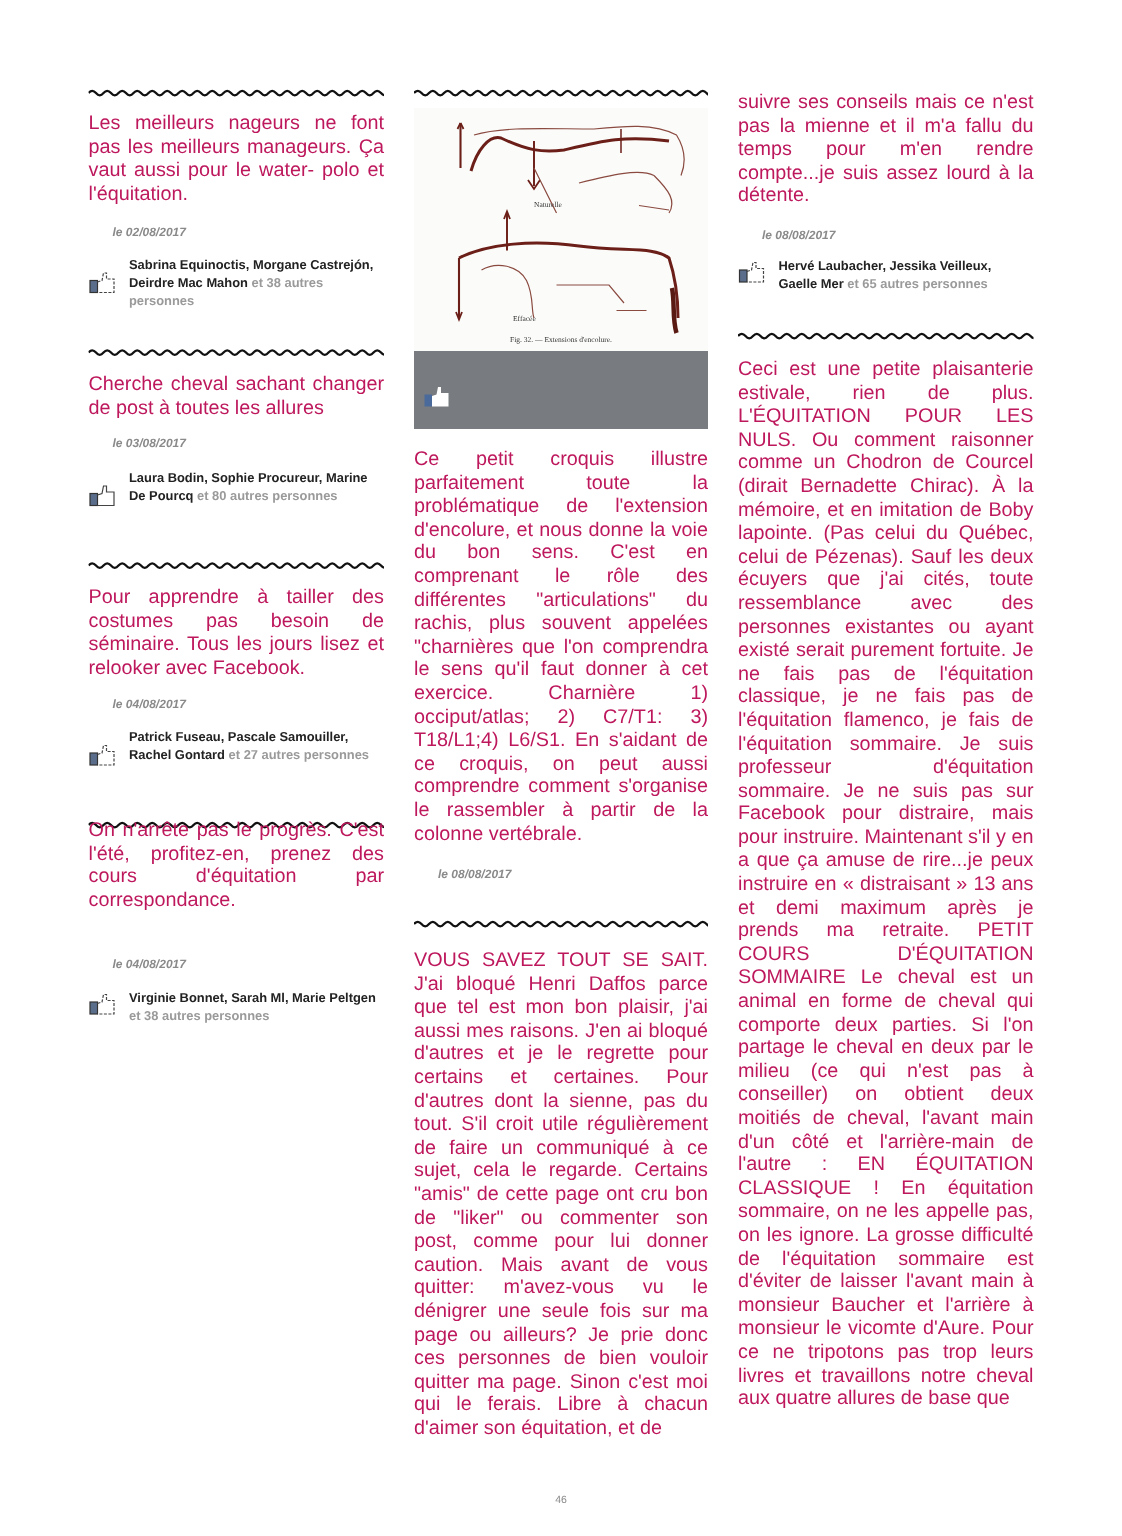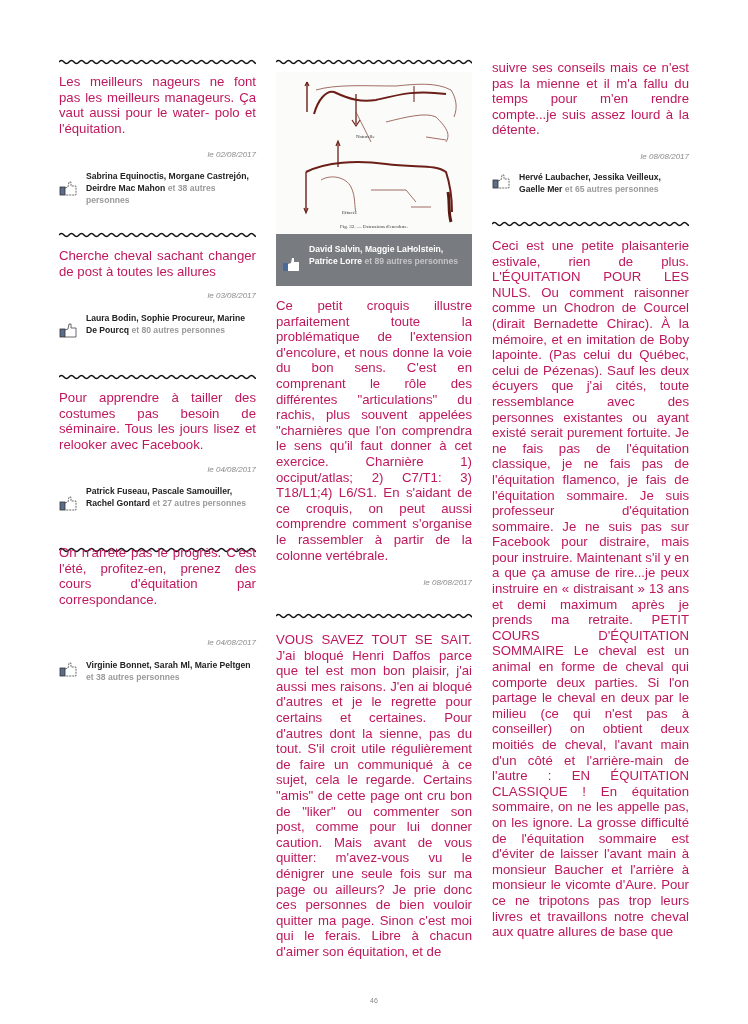--- a/index.html
+++ b/index.html
@@ -4,21 +4,21 @@
 <style>
   html, body { margin:0; padding:0; background:#ffffff; }
   body { width:748px; height:1024px; position:relative; overflow:hidden; font-family:"Liberation Sans", sans-serif; color:#222; }
   .col { position:absolute; top:0; }
   .col1 { left:59px; width:197px; }
   .col2 { left:276px; width:196px; }
   .col3 { left:492px; width:197px; }
   .wave { position:absolute; height:8px; width:100%; left:0; }
   .wave svg { display:block; width:100%; height:8px; }
   .txt { position:absolute; left:0; width:100%; font-size:13.2px; line-height:15.6px; text-align:justify; color:#be185d; }
-  .date { position:absolute; left:0; width:100%; text-align:right; font-size:8px; font-style:italic; font-weight:normal; color:#8a8a8a; }
+  .date { position:absolute; left:16px; width:100%; text-align:left; font-size:8px; font-style:italic; font-weight:bold; color:#8a8a8a; }
   .likes { position:absolute; left:0; width:100%; }
   .likes .thumb { position:absolute; left:0; top:10px; width:20px; height:16px; }
   .likes .names { position:absolute; left:27px; right:0; top:0; font-size:8.6px; line-height:12px; font-weight:bold; color:#222; }
   .likes .more { font-weight:bold; color:#9a9a9a; }
   .photo { position:absolute; left:0; width:196px; height:162px; top:72px; background:#fbfbf9; }
   .photo-caption { position:absolute; left:0; top:234px; width:196px; height:52px; background:#787b7f; }
   .photo-caption .thumb { position:absolute; left:6px; top:22px; width:20px; height:16px; }
   .photo-caption .names { position:absolute; left:33px; right:6px; top:9px; font-size:8.6px; line-height:12px; font-weight:bold; color:#ffffff; }
   .photo-caption .more { color:#c2c4c7; font-weight:bold; }
   .pagenum { position:absolute; top:997px; left:0; width:748px; text-align:center; font-size:7px; color:#888; }
@@ -119,21 +119,20 @@
       <path d="M172 120 C174 130 172 140 175 150" fill="none" stroke="#5a1a14" stroke-width="3"></path>
       <text x="66" y="142" font-size="5" fill="#333" font-family="Liberation Serif, serif">Effacée</text>
       <text x="98" y="156" text-anchor="middle" font-size="5" fill="#333" font-family="Liberation Serif, serif">Fig. 32. — Extensions d'encolure.</text>
     </svg>
   </div>
   <div class="photo-caption">
     <svg class="thumb" viewBox="0 0 20 16">
         <rect x="1" y="7" width="5" height="8" fill="#4a6a9c"></rect>
         <path d="M6 8 L9 7 L10 2 L12 2 L12 6 L17 6 L17 15 L6 15 Z" fill="#ffffff"></path>
       </svg>
-    <div class="names"><span>David Salvin, Maggie LaHolstein, Patrice Lorre</span> <span class="more">et 89 autres personnes</span></div>
   </div>
   <div class="txt" style="top:298px">Ce petit croquis illustre parfaitement toute la problématique de l'extension d'encolure, et nous donne la voie du bon sens. C'est en comprenant le rôle des différentes "articulations" du rachis, plus souvent appelées "charnières que l'on comprendra le sens qu'il faut donner à cet exercice. Charnière 1) occiput/atlas; 2) C7/T1: 3) T18/L1;4) L6/S1. En s'aidant de ce croquis, on peut aussi comprendre comment s'organise le rassembler à partir de la colonne vertébrale.</div>
   <div class="date" style="top:578px">le 08/08/2017</div>
 
   <div class="wave" style="top:612px">
     <svg viewBox="0 0 196 8" preserveAspectRatio="none">
         <path d="M0 4 q2.5 -3 5 0 t5 0 t5 0 t5 0 t5 0 t5 0 t5 0 t5 0 t5 0 t5 0 t5 0 t5 0 t5 0 t5 0 t5 0 t5 0 t5 0 t5 0 t5 0 t5 0 t5 0 t5 0 t5 0 t5 0 t5 0 t5 0 t5 0 t5 0 t5 0 t5 0 t5 0 t5 0 t5 0 t5 0 t5 0 t5 0 t5 0 t5 0 t5 0 t5 0" fill="none" stroke="#111" stroke-width="1.5"></path>
       </svg>
   </div>
   <div class="txt" style="top:632px">VOUS SAVEZ TOUT SE SAIT. J'ai bloqué Henri Daffos parce que tel est mon bon plaisir, j'ai aussi mes raisons. J'en ai bloqué d'autres et je le regrette pour certains et certaines. Pour d'autres dont la sienne, pas du tout. S'il croit utile régulièrement de faire un communiqué à ce sujet, cela le regarde. Certains "amis" de cette page ont cru bon de "liker" ou commenter son post, comme pour lui donner caution. Mais avant de vous quitter: m'avez-vous vu le dénigrer une seule fois sur ma page ou ailleurs? Je prie donc ces personnes de bien vouloir quitter ma page. Sinon c'est moi qui le ferais. Libre à chacun d'aimer son équitation, et de</div>

